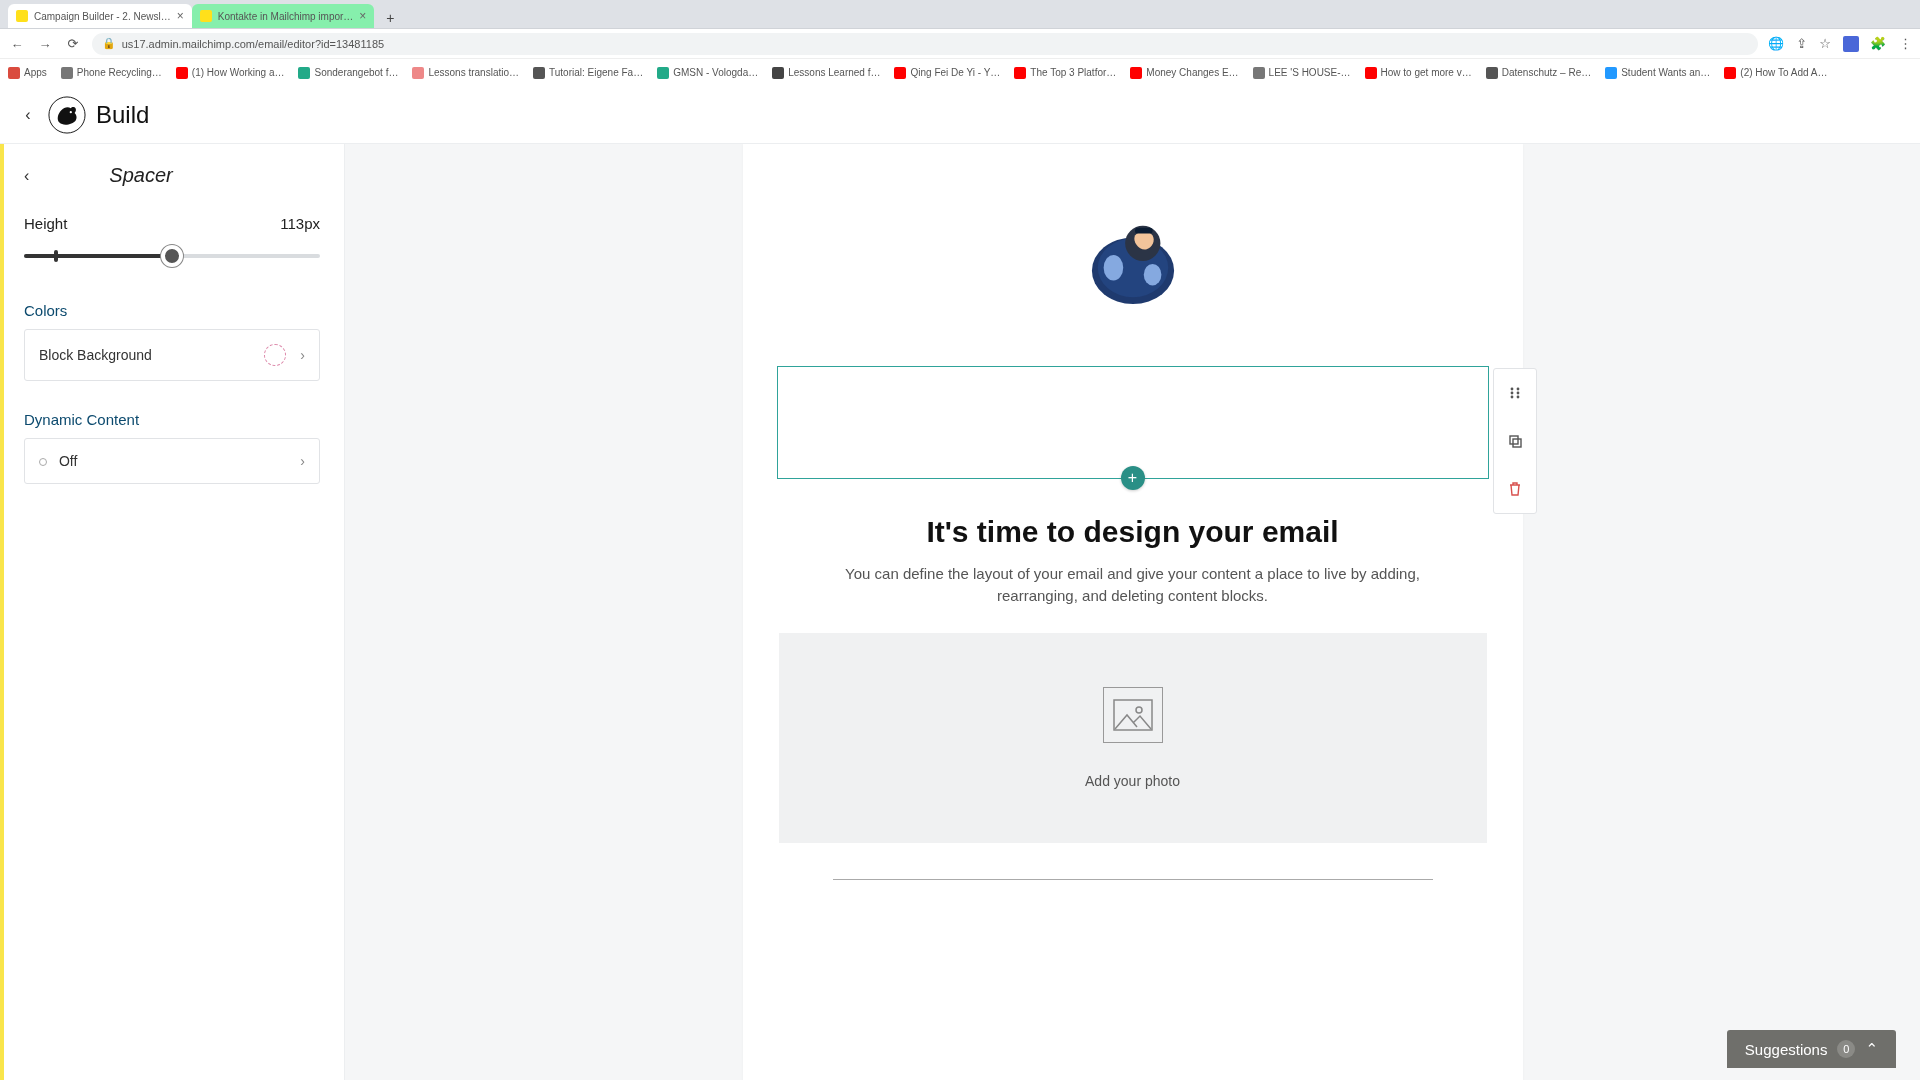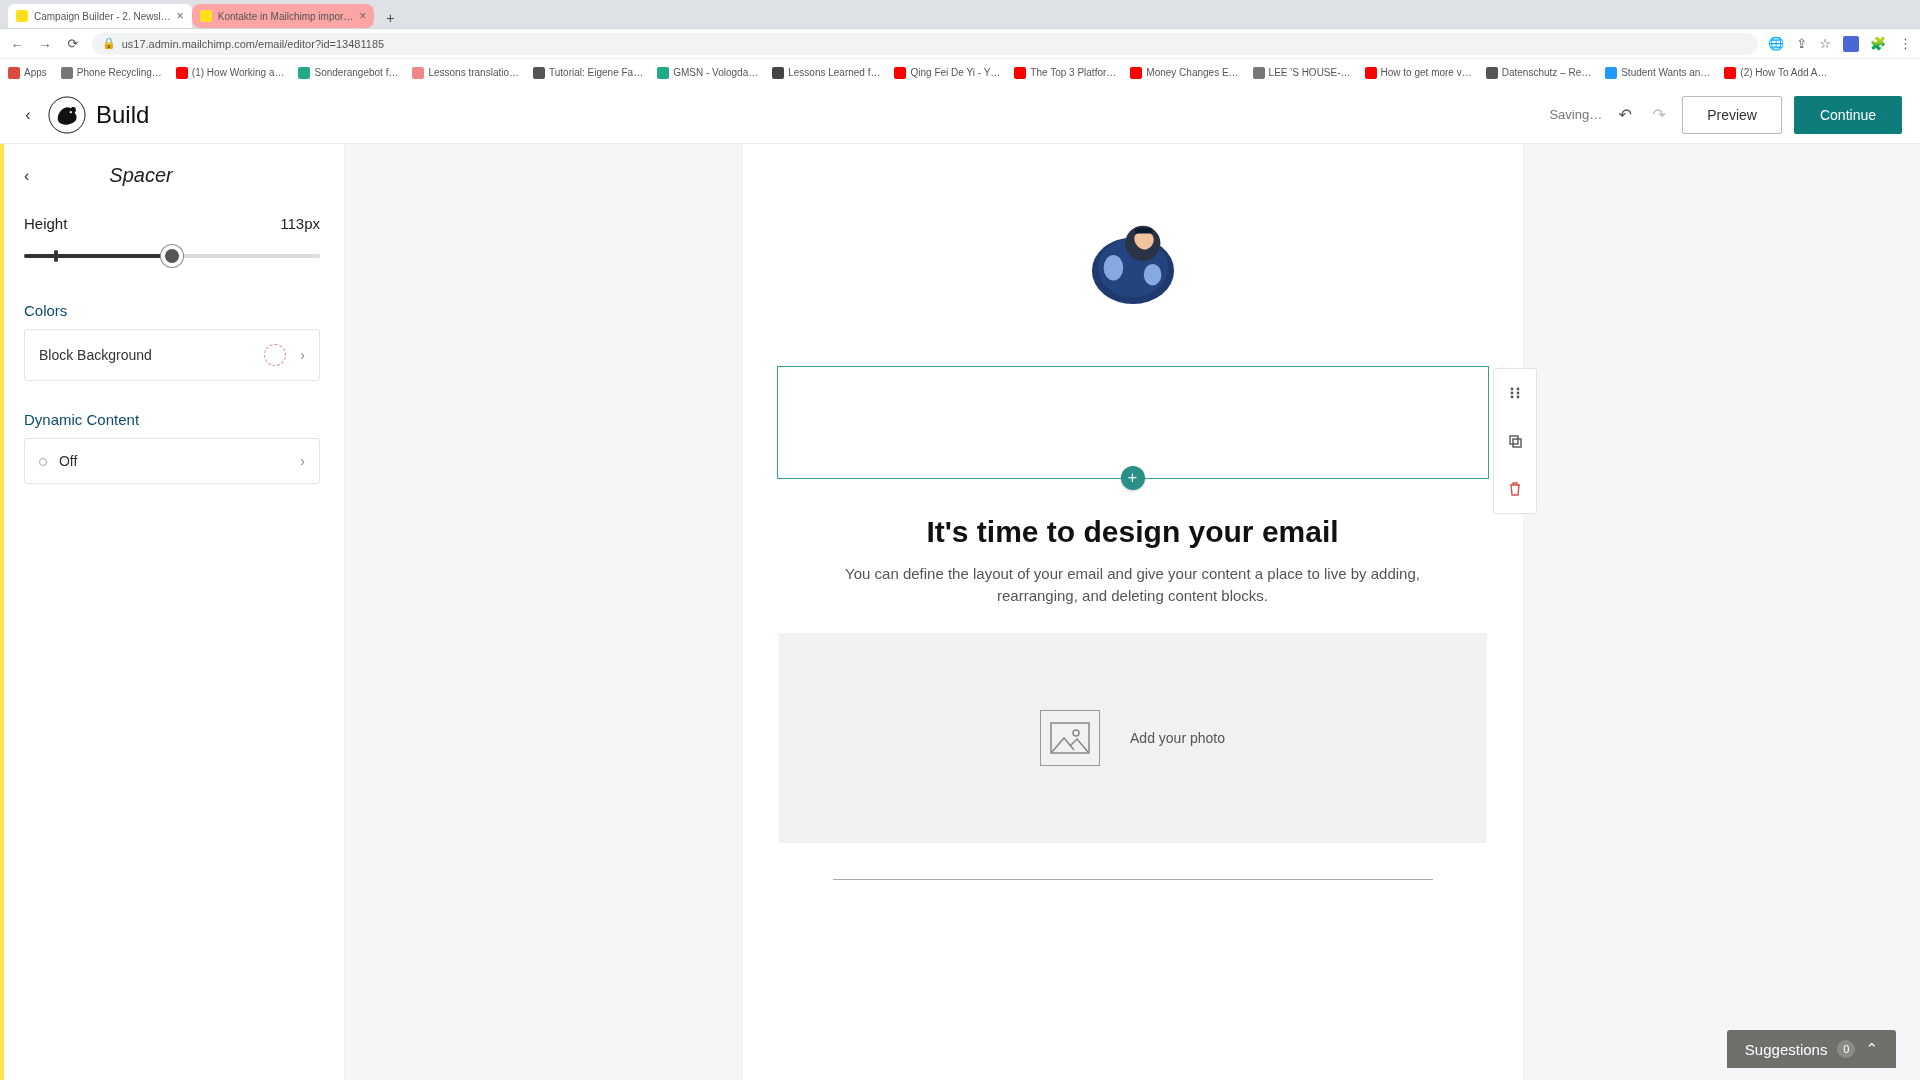--- a/index.html
+++ b/index.html
@@ -2,21 +2,21 @@
 <html><head>
   <meta charset="utf-8">
   <style>
     * { margin: 0; padding: 0; box-sizing: border-box; font-family: -apple-system, BlinkMacSystemFont, "Segoe UI", Helvetica, Arial, sans-serif; }
     body { background: #fff; overflow: hidden; height: 1080px; width: 1920px; }
 
     
     .browser-chrome { background: #dee1e6; height: 86px; border-bottom: 5px solid #8b5cf6; }
     .tab-strip { height: 28px; display: flex; align-items: flex-end; padding-left: 8px; gap: 0; background: #dee1e6; }
     .tab { height: 24px; background: #fff; border-radius: 6px 6px 0 0; display: flex; align-items: center; padding: 0 8px; font-size: 10px; color: #555; min-width: 170px; gap: 6px; cursor: pointer; }
-    .tab.inactive { background: #fca5a5; border-radius: 8px; }
+    .tab.inactive { background: #86efac; }
     .tab .favicon { width: 12px; height: 12px; border-radius: 2px; background: #ffe01b; display: inline-block; }
     .tab .tab-close { margin-left: auto; color: #666; font-size: 12px; }
     .tab-add { width: 20px; height: 20px; display: flex; align-items: center; justify-content: center; color: #444; font-size: 14px; margin-left: 6px; cursor: pointer; }
     .nav-row { height: 30px; background: #fff; display: flex; align-items: center; padding: 0 8px; gap: 10px; border-top: 1px solid #d0d3d8; }
     .nav-row .nav-btn { width: 18px; height: 18px; display: flex; align-items: center; justify-content: center; color: #555; cursor: pointer; font-size: 13px; }
     .addr-bar { flex: 1; height: 22px; background: #f1f3f4; border-radius: 12px; display: flex; align-items: center; padding: 0 10px; font-size: 11px; color: #555; gap: 6px; }
     .addr-icons { display: flex; align-items: center; gap: 12px; color: #555; font-size: 13px; }
     .bookmark-bar { height: 28px; background: #fff; display: flex; align-items: center; padding: 0 8px; gap: 14px; font-size: 10px; color: #555; overflow: hidden; border-top: 1px solid #eee; }
     .bm-item { display: flex; align-items: center; gap: 4px; cursor: pointer; white-space: nowrap; }
     .bm-ico { width: 12px; height: 12px; border-radius: 2px; display: inline-block; }
@@ -62,21 +62,21 @@
     .logo-area { display: flex; justify-content: center; padding: 70px 0 60px; }
     .logo-img { width: 98px; height: 92px; }
     .spacer-block-wrap { position: relative; padding: 0 34px; }
     .spacer-block { border: 1.5px solid #2fa39a; height: 113px; position: relative; }
     .spacer-actions { position: absolute; right: -14px; top: 2px; width: 44px; background: #fff; border: 1px solid #e1e3e6; border-radius: 3px; display: flex; flex-direction: column; align-items: center; }
     .sa-btn { width: 100%; height: 48px; display: flex; align-items: center; justify-content: center; color: #555; cursor: pointer; }
     .sa-btn.trash { color: #d8504d; }
     .plus-btn { position: absolute; left: 50%; bottom: -12px; transform: translateX(-50%); width: 24px; height: 24px; background: #2a8f86; border-radius: 50%; display: flex; align-items: center; justify-content: center; color: #fff; font-size: 16px; cursor: pointer; box-shadow: 0 1px 3px rgba(0,0,0,0.2); }
     .hero-title { text-align: center; font-size: 30px; font-weight: 700; color: #111; margin-top: 36px; padding: 0 40px; }
     .hero-sub { text-align: center; font-size: 15px; color: #555; padding: 14px 90px 26px; line-height: 1.45; }
-    .photo-box { margin: 0 36px; background: #f0f1f2; height: 210px; display: flex; flex-direction: row; align-items: center; justify-content: center; gap: 30px; }
+    .photo-box { margin: 0 36px; background: #f0f1f2; height: 210px; display: flex; flex-direction: column; align-items: center; justify-content: center; gap: 30px; }
     .photo-icon { width: 60px; height: 56px; border: 1px solid #999; display: flex; align-items: center; justify-content: center; }
     .photo-label { color: #555; font-size: 14px; }
     .divider-line { margin: 36px 90px 0; border-top: 1px solid #aaa; }
 
     
     .suggestions { position: fixed; right: 24px; bottom: 12px; background: #6f6f6b; color: #fff; padding: 10px 18px; border-radius: 3px 3px 0 0; font-size: 15px; display: flex; align-items: center; gap: 10px; cursor: pointer; }
     .sugg-count { background: #8a8a86; border-radius: 50%; width: 18px; height: 18px; display: flex; align-items: center; justify-content: center; font-size: 11px; }
   </style>
 </head>
 <body>
@@ -181,27 +181,20 @@
 </div>
 
 <div class="app-header">
   <span class="back">‹</span>
   <svg class="mc-logo" viewBox="0 0 40 40">
     <circle cx="20" cy="20" r="19" fill="#fff" stroke="#111" stroke-width="1"></circle>
     <path d="M12 28c-3-3-2-9 2-13 3-3 7-4 10-2 1-2 4-2 5 0 1 2 0 4-1 5 2 2 3 5 1 8-3 4-13 6-17 2z" fill="#111"></path>
     <circle cx="24" cy="17" r="1.2" fill="#fff"></circle>
   </svg>
   <span class="app-title">Build</span>
-  <div class="header-right">
-    <span class="saving">Saving…</span>
-    <span class="hicon">↶</span>
-    <span class="hicon disabled">↷</span>
-    <button class="btn-preview">Preview</button>
-    <button class="btn-continue">Continue</button>
-  </div>
 </div>
 
 <div class="main">
 
   <aside class="sidebar">
     <div class="sb-head">
       <span class="sb-back">‹</span>
       <span class="sb-title">Spacer</span>
     </div>
     <div class="prop-label-row">

